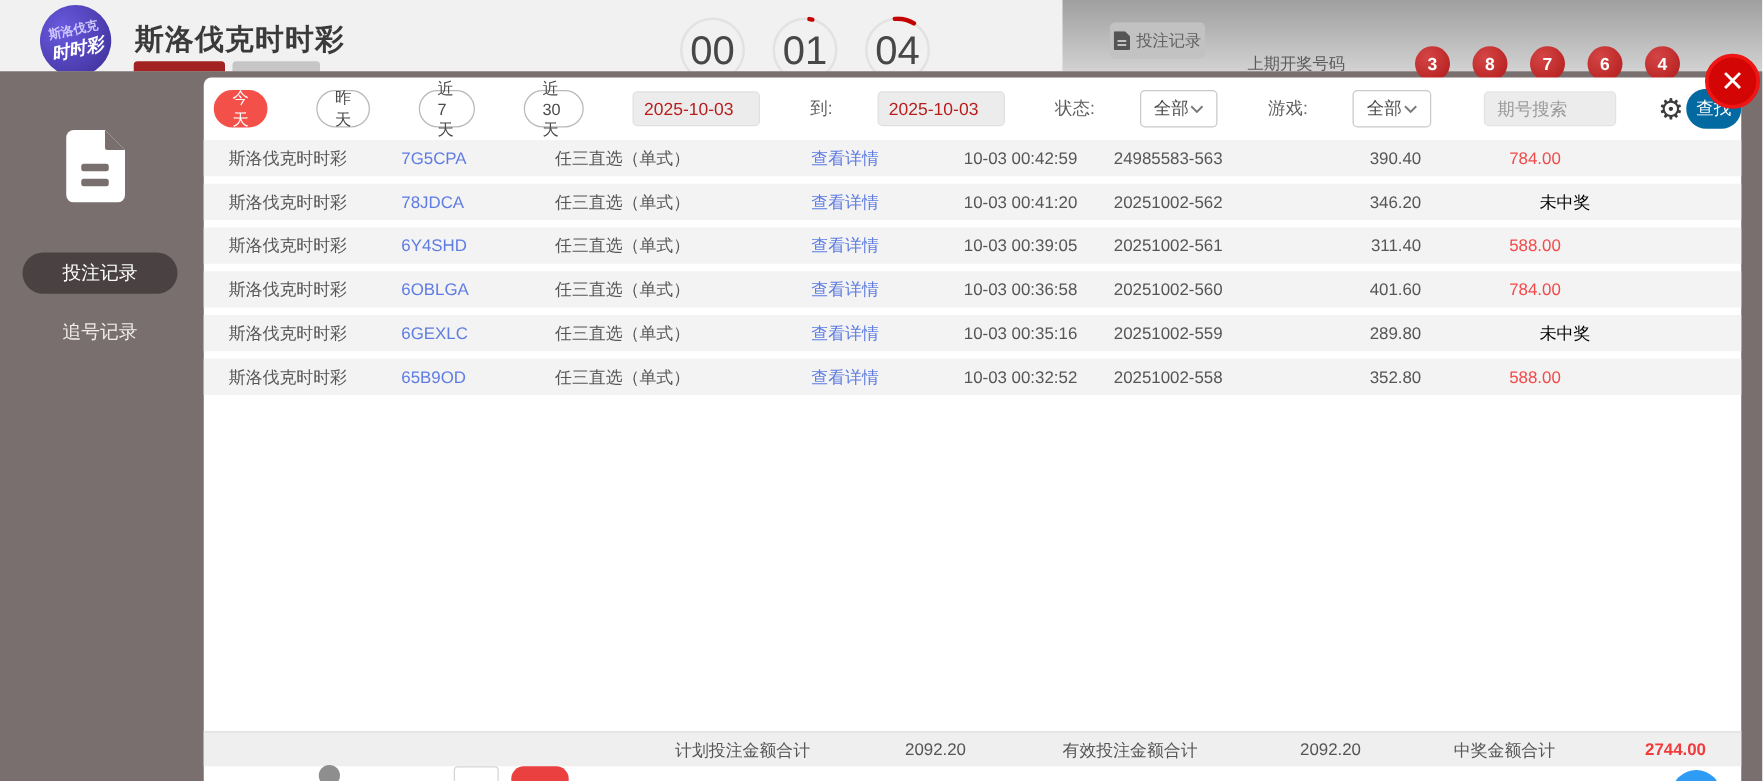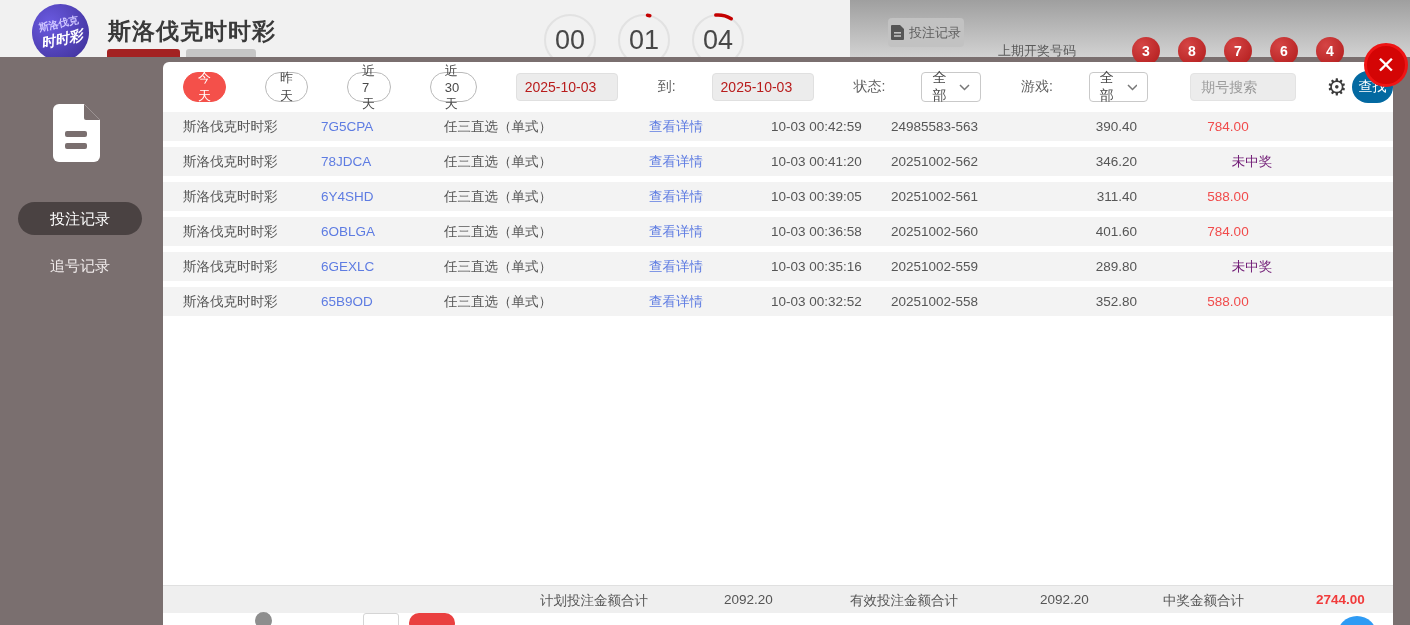--- a/index.html
+++ b/index.html
@@ -15,42 +15,42 @@
           transform:rotate(-12deg); color:#cfc6ff; }
   .logo .l1 { font-size:10px; font-weight:bold; }
   .logo .l2 { font-size:14px; font-weight:bold; font-style:italic; color:#fff; }
   .page-title { position:absolute; left:108px; top:16px; font-size:23px; font-weight:bold; color:#3a3a3a; letter-spacing:1px; }
   .btn-cut { position:absolute; top:49px; height:16px; border-radius:3px; }
   .btn-cut.red  { left:107px; width:73px; background:#a32222; }
   .btn-cut.gray { left:186px; width:70px; background:#c6c6c6; }
   .deadline { position:absolute; left:405px; top:22px; font-size:13px; color:#8d8d8d; line-height:17px; }
   .countdown { position:absolute; left:543px; top:13px; display:flex; gap:20px; }
   .cd { position:relative; width:54px; height:54px; }
-  .cd .num { position:absolute; inset:0; display:flex; align-items:center; justify-content:center; font-size:27px; color:#474747; }
+  .cd .num { position:absolute; inset:0; display:flex; align-items:center; justify-content:center; font-size:32px; color:#474747; }
   .record-btn { position:absolute; left:888px; top:18px; width:76px; height:29px; background:#c2c2c2; border-radius:4px;
                 display:flex; align-items:center; justify-content:center; gap:5px; font-size:13px; color:#5f5f5f; }
 
   .prev-draw { position:absolute; left:998px; top:36px; z-index:15; display:flex; align-items:center; height:30px; }
   .pd-label { font-size:13px; color:#5a5a5a; margin-right:56px; }
   .balls { display:flex; gap:18px; }
   .ball { width:28px; height:28px; border-radius:50%; background:radial-gradient(circle at 35% 30%, #d54545, #b01a1a);
           color:#fff; font-size:14px; font-weight:bold; display:flex; align-items:center; justify-content:center; }
 
   
   .overlay { position:absolute; left:0; top:57px; width:1410px; bottom:0; background:rgba(33,15,15,.6); z-index:10; }
   .sidebar { position:absolute; left:0; top:60px; width:160px; z-index:20; }
   .side-icon { display:block; margin:44px auto 0 52px; }
   .side-item { width:124px; margin:14px auto 0; text-align:center; font-size:15px; color:#f1ecec;
                height:33px; line-height:33px; border-radius:17px; cursor:pointer; }
   .side-item.active { background:rgba(15,10,10,.45); margin-top:40px; color:#fff; }
 
   
   .panel { position:absolute; left:163px; top:62px; width:1230px; height:563px; background:#fff;
            border-radius:6px 6px 0 0; z-index:20; }
-  .filterbar { display:flex; align-items:center; height:50px; padding-left:20px; position:relative;gap:28px; }
+  .filterbar { display:flex; align-items:center; height:50px; padding-left:8px; position:relative;gap:28px; }
   .qbtn { height:30px; padding:0 14px; border-radius:16px; font-size:13px; display:flex; align-items:center;
           margin-right:11px; background:#fff; border:1px solid #b9b9b9; color:#4a4a4a; cursor:pointer; }
   .qbtn.active { background:#f4504a; border-color:#f4504a; color:#fff; }
   .dinput { width:102px; height:28px; background:#ececec; border:1px solid #e0e0e0; border-radius:4px;
             color:#b91c1c; font-size:14px; padding:0 8px; margin-right:6px; }
   .lbl { font-size:14px; color:#5f5f5f; margin:0 8px 0 6px; white-space:nowrap; }
   .sel { width:112px; height:30px; border:1px solid #c9c9c9; border-radius:4px; background:#fff; display:flex;
          align-items:center; justify-content:space-between; padding:0 10px; font-size:14px; color:#4a4a4a;
          margin-right:6px; cursor:pointer; }
   .search { width:106px; height:28px; background:#ececec; border:1px solid #e3e3e3; border-radius:4px;
@@ -68,21 +68,21 @@
   .c2 { width:123px; }
   .c3 { width:205px; }
   .c4 { width:122px; }
   .c5 { width:120px; }
   .c6 { width:145px; }
   .c7 { width:101px; text-align:right; }
   .c8 { width:182px; text-align:center; }
   .c9 { flex:1; text-align:center; }
   .link { color:#5e7ce2; cursor:pointer; }
   .win  { color:#f14b4b; }
-  .lose { color:#701a75;padding-left:48px; }
+  .lose { color:#000000;padding-left:48px; }
 
   
   .totals { position:absolute; left:0; top:523px; width:1230px; height:28px; background:#efefef;
             border-top:1px solid #e0e0e0; font-size:13.5px; color:#555; }
   .totals span { position:absolute; top:6px; }
   .t-l1 { left:377px; } .t-v1 { left:561px; } .t-l2 { left:687px; } .t-v2 { left:877px; }
   .t-l3 { left:1000px; } .t-v3 { left:1153px; color:#f13b3b; font-weight:bold; }
   .pager { position:absolute; left:0; top:548px; width:1230px; height:30px; }
   .pg-circle { position:absolute; left:92px; top:2px; width:17px; height:17px; border-radius:50%; background:#8e8e8e; }
   .pg-box { position:absolute; left:200px; top:3px; width:36px; height:20px; background:#fff; border:1px solid #d5d5d5; border-radius:3px; }

